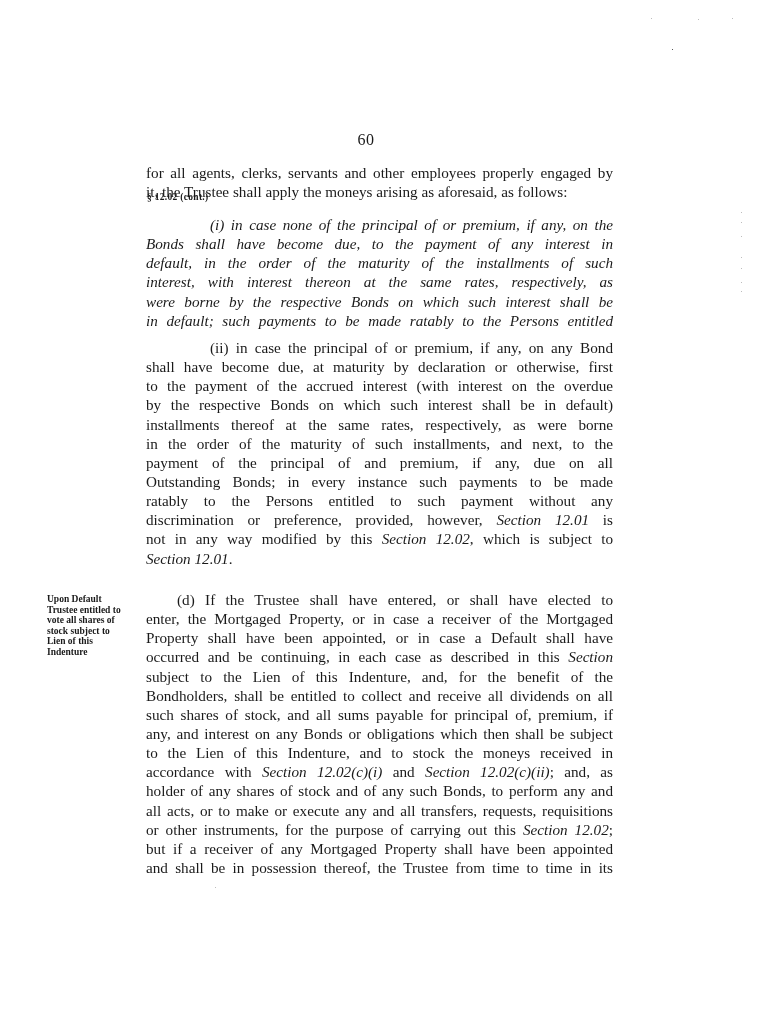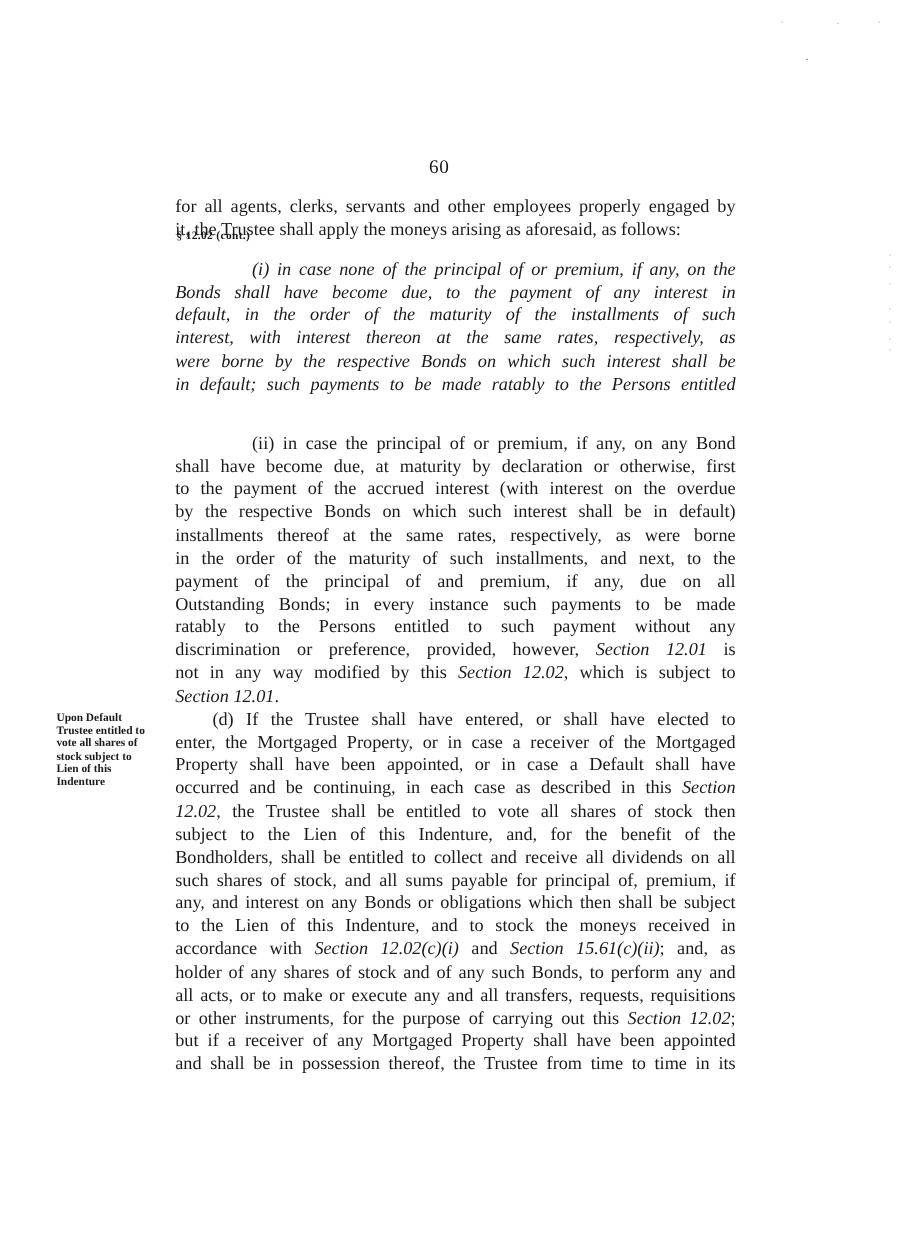--- a/index.html
+++ b/index.html
@@ -91,21 +91,21 @@
 
   <div class="body-col" style="top:215px;font-style:italic;">
     <span class="line indent">(i)  in case none of the principal of or premium, if any, on the</span>
     <span class="line">Bonds shall have become due, to the payment of any interest in</span>
     <span class="line">default, in the order of the maturity of the installments of such</span>
     <span class="line">interest, with interest thereon at the same rates, respectively, as</span>
     <span class="line">were borne by the respective Bonds on which such interest shall be</span>
     <span class="line">in default; such payments to be made ratably to the Persons entitled</span>
   </div>
 
-  <div class="body-col" style="top:360px;">
+  <div class="body-col" style="top:338px;">
     <span class="line indent">(ii)  in case the principal of or premium, if any, on any Bond</span>
     <span class="line">shall have become due, at maturity by declaration or otherwise, first</span>
     <span class="line">to the payment of the accrued interest (with interest on the overdue</span>
     <span class="line">by the respective Bonds on which such interest shall be in default)</span>
     <span class="line">installments thereof at the same rates, respectively, as were borne</span>
     <span class="line">in the order of the maturity of such installments, and next, to the</span>
     <span class="line">payment of the principal of and premium, if any, due on all</span>
     <span class="line">Outstanding Bonds; in every instance such payments to be made</span>
     <span class="line">ratably to the Persons entitled to such payment without any</span>
     <span class="line"><span>discrimination or preference, provided, however, </span><em>Section 12.01</em><span> is</span></span>
@@ -120,27 +120,26 @@
     <span>stock subject to</span>
     <span>Lien of this</span>
     <span>Indenture</span>
   </div>
 
   <div class="body-col" style="top:590px;">
     <span class="line indent-d">(d) If the Trustee shall have entered, or shall have elected to</span>
     <span class="line">enter, the Mortgaged Property, or in case a receiver of the Mortgaged</span>
     <span class="line">Property shall have been appointed, or in case a Default shall have</span>
     <span class="line"><span>occurred and be continuing, in each case as described in this </span><em>Section</em></span>
-    <span class="line"><em>12.02</em><span>, the Trustee shall be entitled to vote all shares of stock then</span></span>
     <span class="line">subject to the Lien of this Indenture, and, for the benefit of the</span>
     <span class="line">Bondholders, shall be entitled to collect and receive all dividends on all</span>
     <span class="line">such shares of stock, and all sums payable for principal of, premium, if</span>
     <span class="line">any, and interest on any Bonds or obligations which then shall be subject</span>
     <span class="line">to the Lien of this Indenture, and to stock the moneys received in</span>
-    <span class="line"><span>accordance with </span><em>Section 12.02(c)(i)</em><span> and </span><em>Section 15.61(c)(ii)</em><span>; and, as</span></span>
+    <span class="line"><span>accordance with </span><em>Section 12.02(c)(i)</em><span> and </span><em>Section 12.02(c)(ii)</em><span>; and, as</span></span>
     <span class="line">holder of any shares of stock and of any such Bonds, to perform any and</span>
     <span class="line">all acts, or to make or execute any and all transfers, requests, requisitions</span>
     <span class="line"><span>or other instruments, for the purpose of carrying out this </span><em>Section 12.02</em><span>;</span></span>
     <span class="line">but if a receiver of any Mortgaged Property shall have been appointed</span>
     <span class="line">and shall be in possession thereof, the Trustee from time to time in its</span>
   </div>
 
   <div class="speck" style="left:651px;top:18px;"></div>
   <div class="speck" style="left:698px;top:19px;"></div>
   <div class="speck" style="left:732px;top:18px;"></div>

